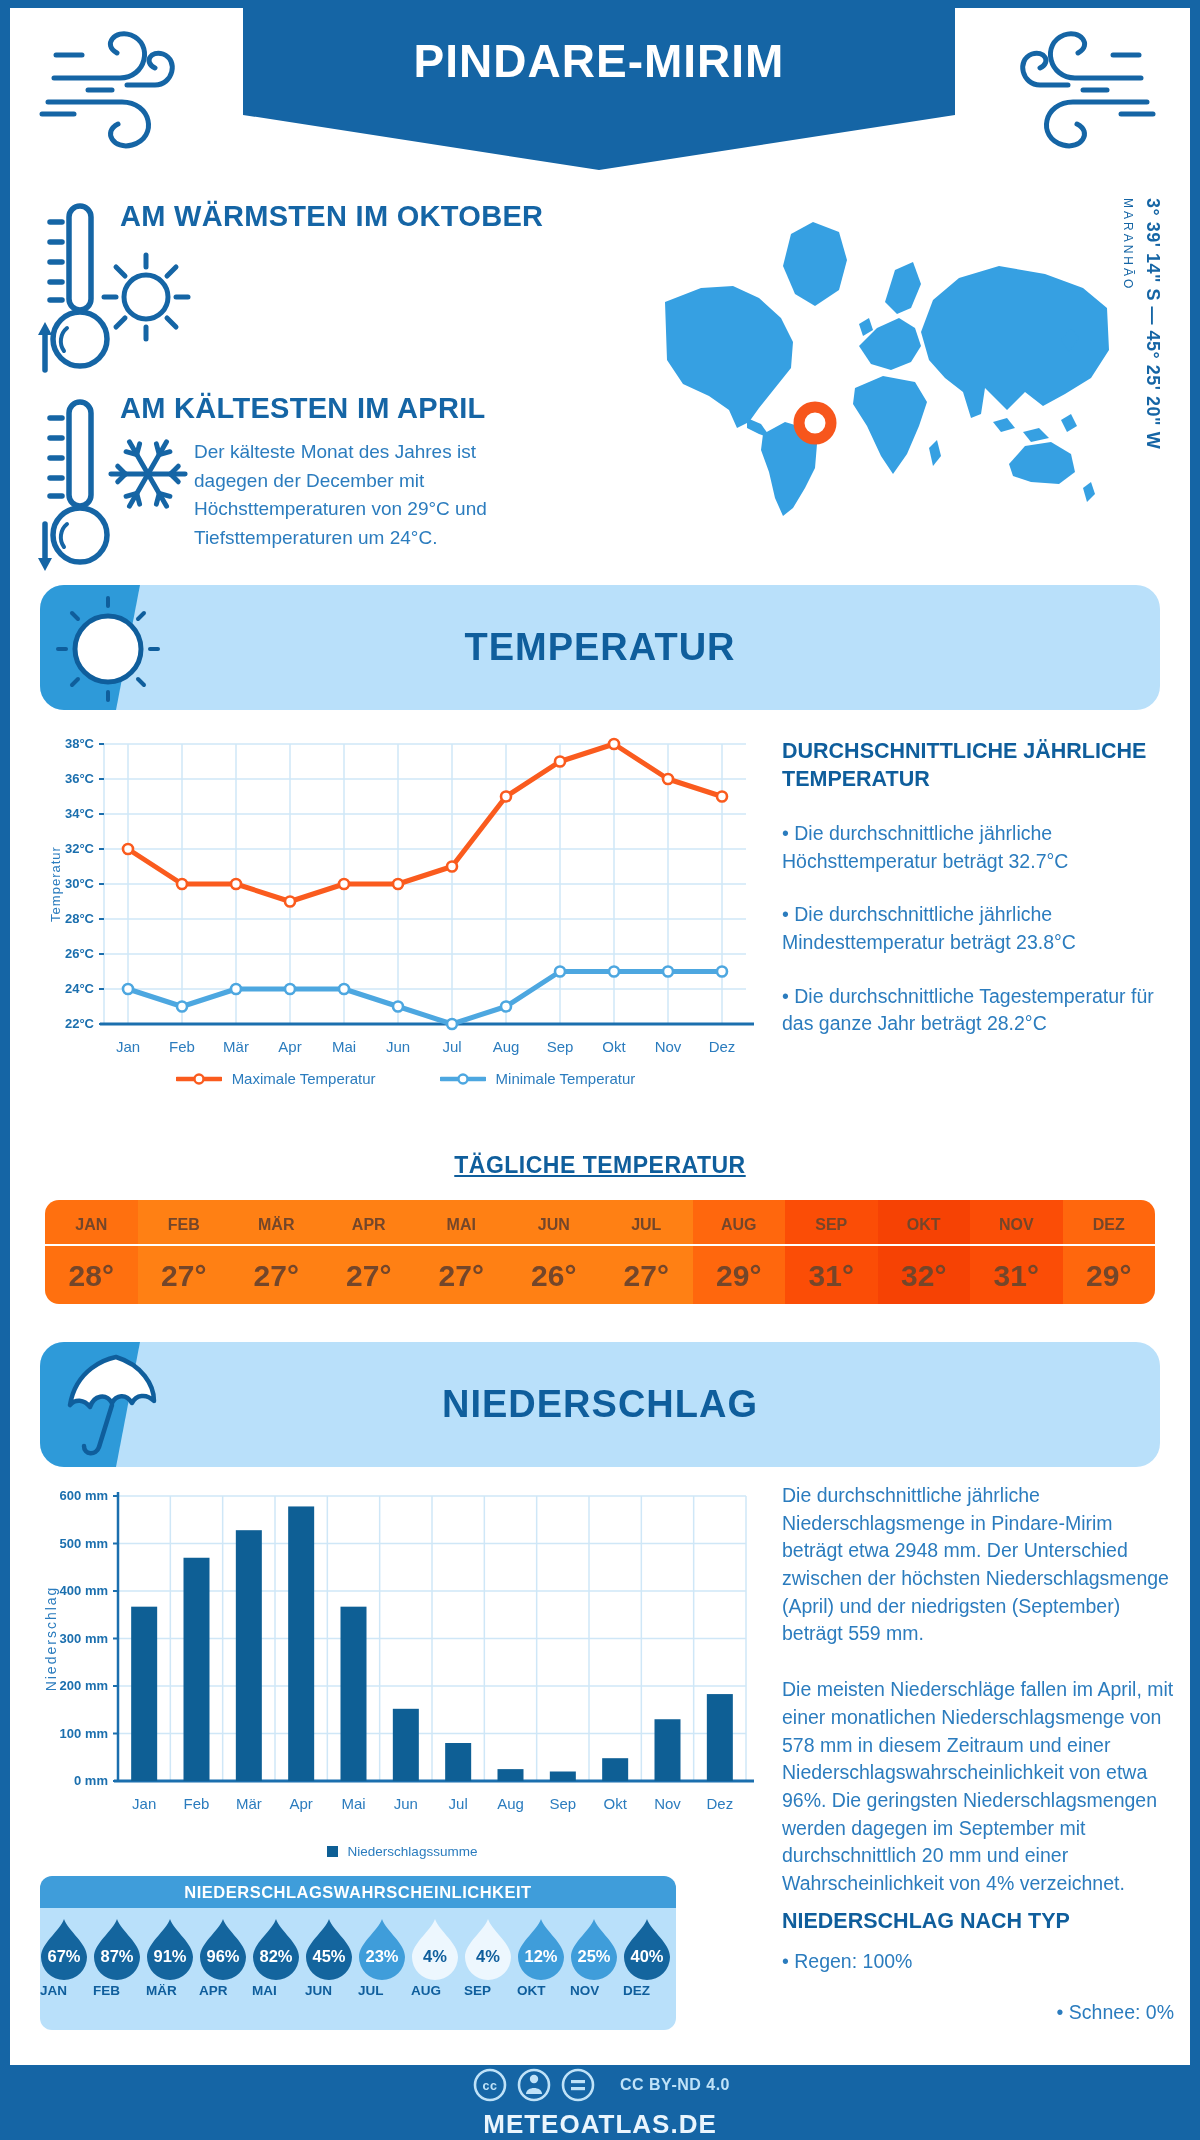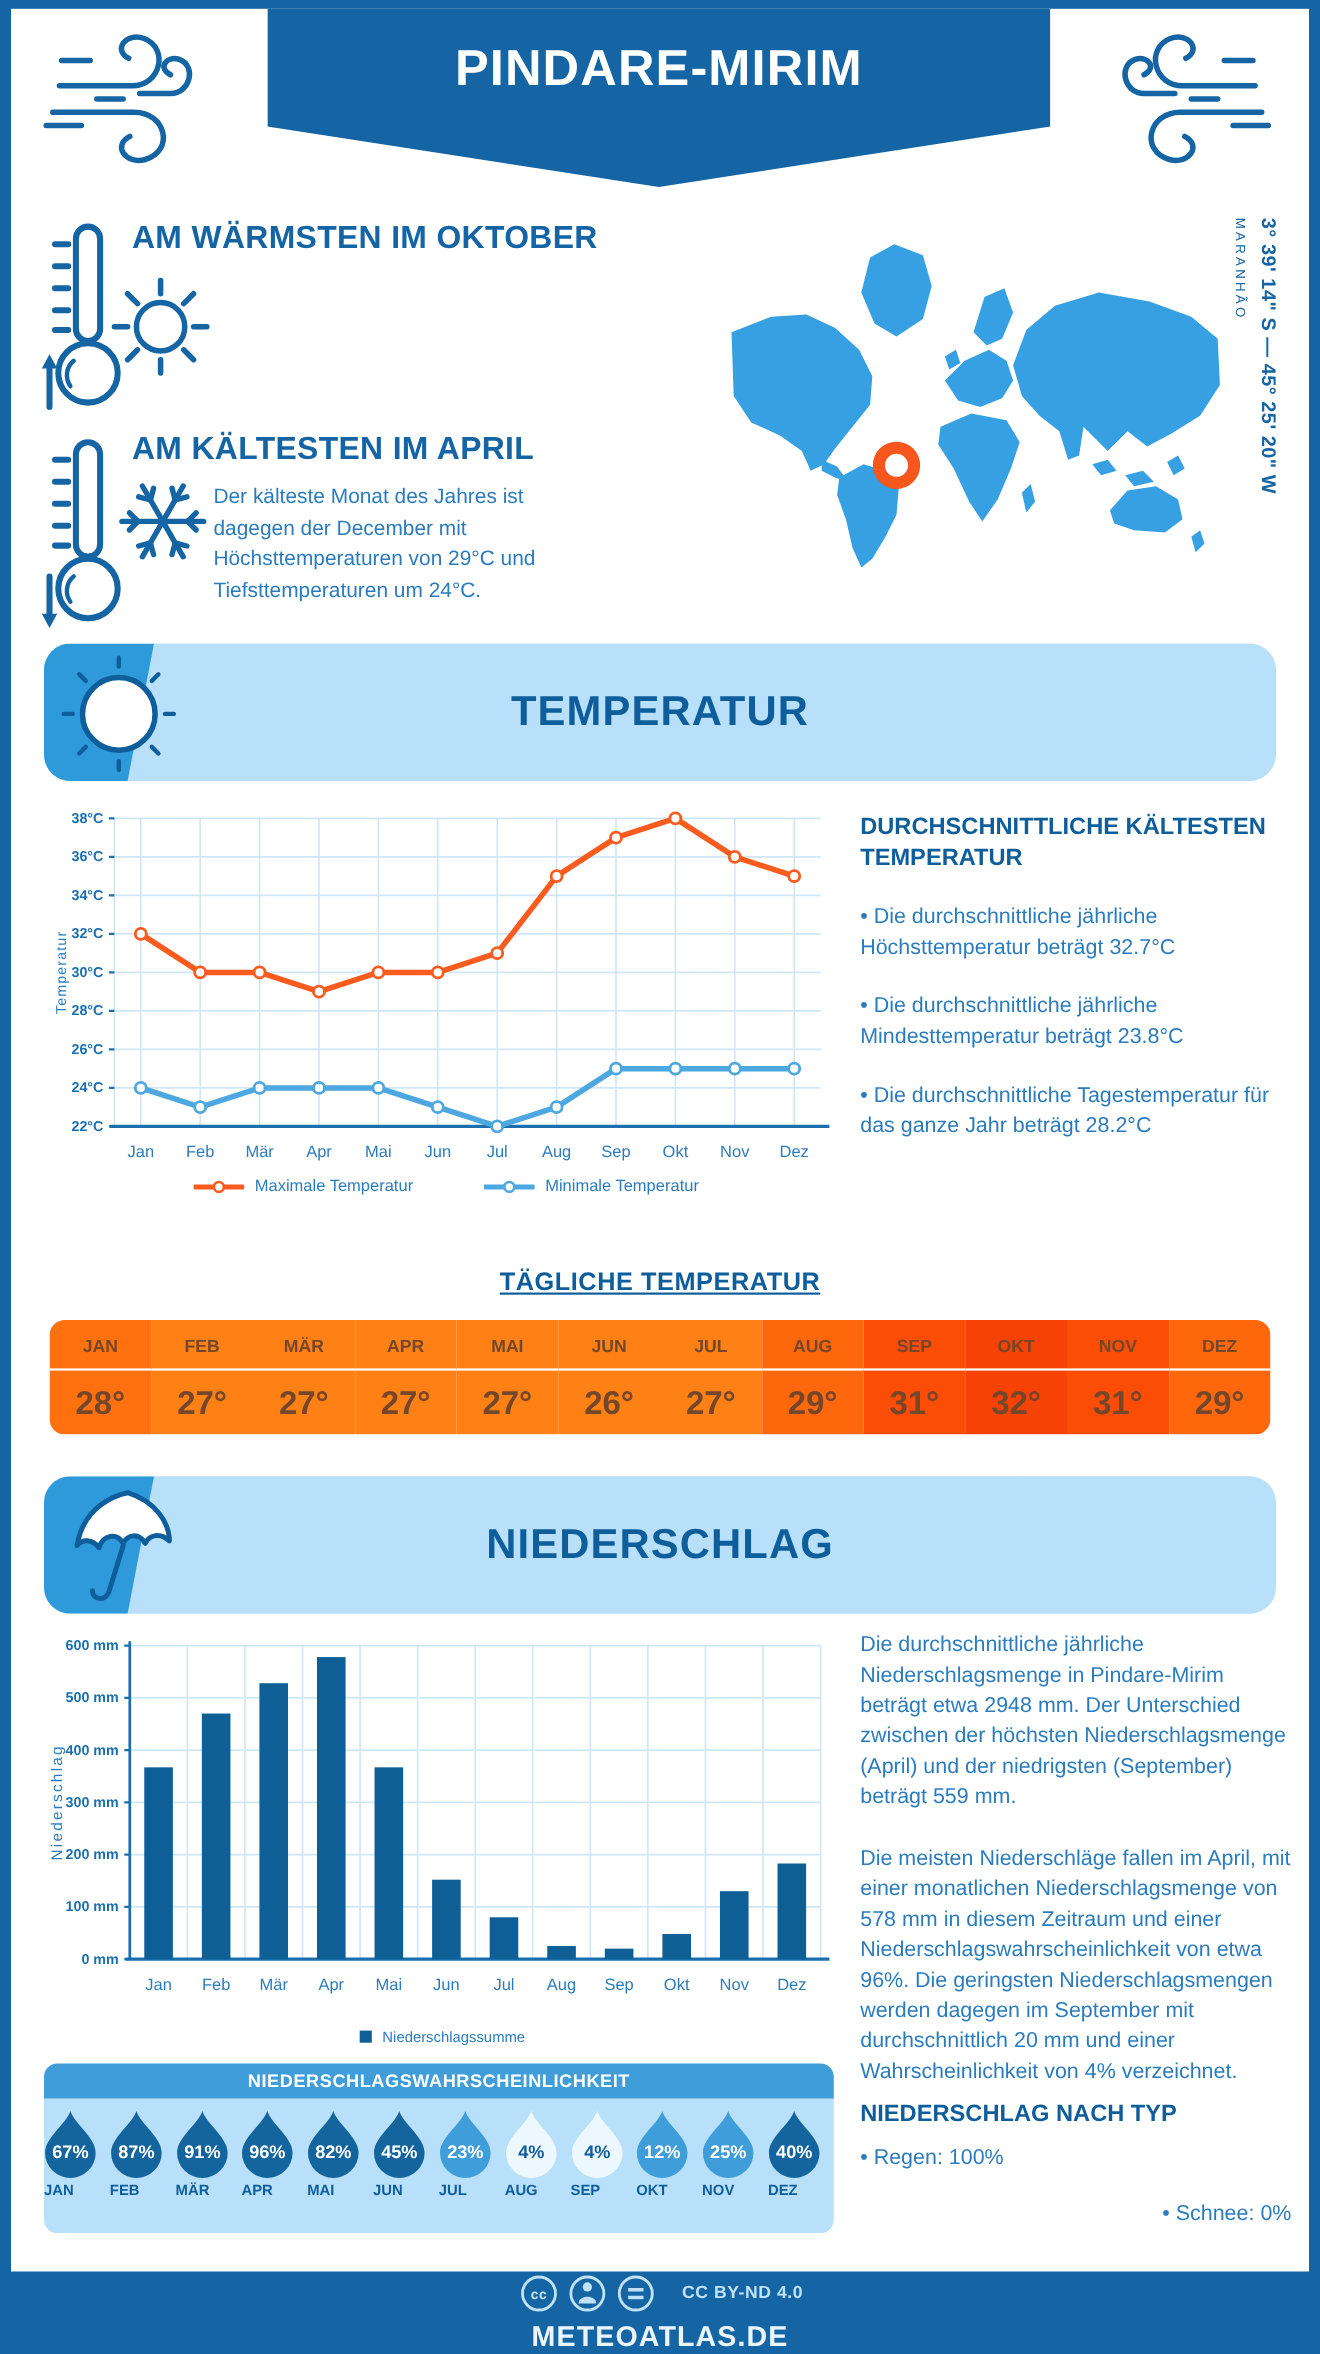--- a/index.html
+++ b/index.html
@@ -46,21 +46,21 @@
   .daily-table{position:absolute;left:45px;top:1200px;width:1110px;height:104px;border-radius:14px;
        overflow:hidden;display:flex;}
   .daily-col{flex:1;text-align:center;}
   .daily-col .m{height:44px;line-height:50px;font-size:16px;font-weight:700;color:#74462A;border-bottom:2px solid #fff;}
   .daily-col .v{height:58px;line-height:60px;font-size:30px;font-weight:700;color:#74462A;}
 
   .legend{position:absolute;display:flex;justify-content:center;gap:64px;align-items:center;color:#2B7CBE;font-size:15px;}
   .legend .item{display:flex;align-items:center;gap:10px;}
 
   
-  .prob{position:absolute;left:40px;top:1876px;width:718px;}
+  .prob{position:absolute;left:40px;top:1876px;width:636px;}
   .prob .ph{height:32px;line-height:32px;background:#3F9DDA;color:#fff;text-align:center;
        font-size:16.5px;font-weight:700;letter-spacing:.5px;border-radius:12px 12px 0 0;}
   .prob .pb{height:122px;background:#B9E0FA;border-radius:0 0 12px 12px;display:flex;}
   .drop-col{flex:1;display:flex;flex-direction:column;align-items:flex-start;padding-top:10px;}
   .drop-col .mon{margin-top:3px;font-size:13.5px;font-weight:700;color:#0F5E9C;}
 
   
   .footer{position:absolute;left:0;top:2065px;width:1200px;height:75px;background:#1565A5;
        display:flex;align-items:center;justify-content:space-between;padding:0 42px;box-sizing:border-box;flex-direction:column;}
   .footer .lic{display:flex;align-items:center;gap:14px;color:#BFE2F8;font-size:16px;font-weight:700;letter-spacing:.5px;}
@@ -303,21 +303,21 @@
       <div class="item">
         <svg width="46" height="12">
           <line x1="1" y1="6" x2="45" y2="6" stroke="#4DA7E0" stroke-width="4.5" stroke-linecap="round"></line>
           <circle cx="23" cy="6" r="4.5" fill="#fff" stroke="#4DA7E0" stroke-width="2.4"></circle>
         </svg>
         <span>Minimale Temperatur</span>
       </div>
     </div>
 
   <div class="panel" style="left:782px;top:738px;width:392px;">
-    <h3>DURCHSCHNITTLICHE KÄLTESTEN TEMPERATUR</h3>
+    <h3>DURCHSCHNITTLICHE JÄHRLICHE TEMPERATUR</h3>
     <div id="annual-bullets">
         <div class="bullet">• Die durchschnittliche jährliche Höchsttemperatur beträgt 32.7°C</div>
         <div class="bullet">• Die durchschnittliche jährliche Mindesttemperatur beträgt 23.8°C</div>
         <div class="bullet">• Die durchschnittliche Tagestemperatur für das ganze Jahr beträgt 28.2°C</div>
       </div>
   </div>
 
   <div class="daily-heading">TÄGLICHE TEMPERATUR</div>
   <div class="daily-table" id="daily-table">
       <div class="daily-col" style="background: rgb(255, 112, 15);">

